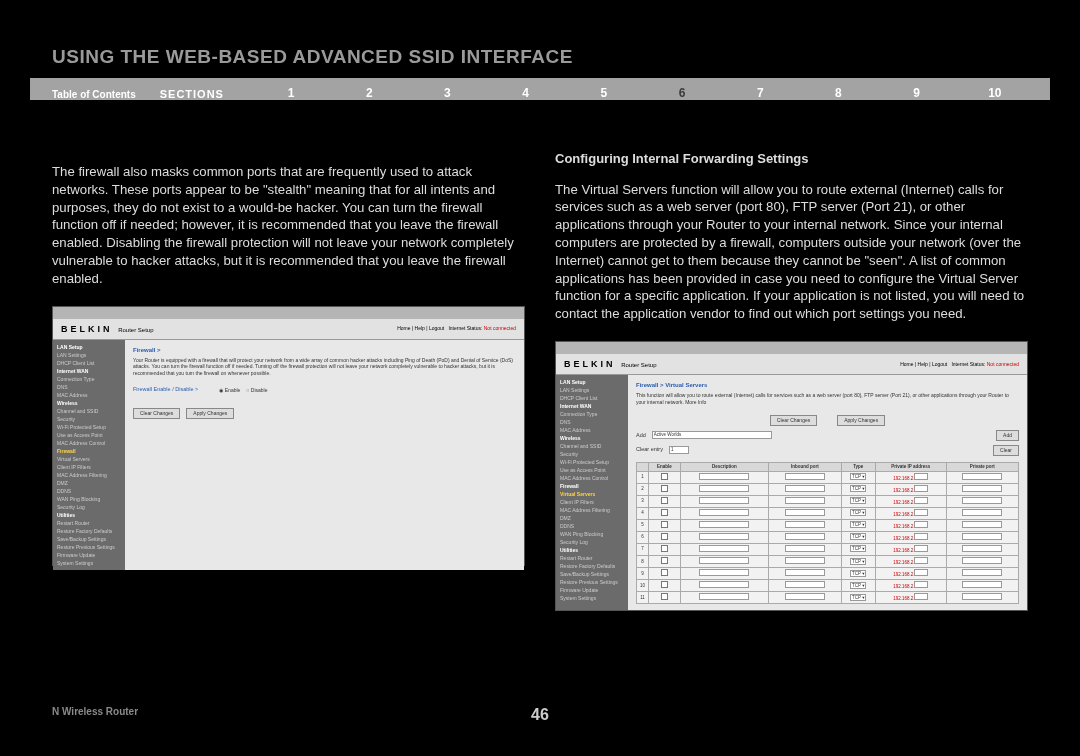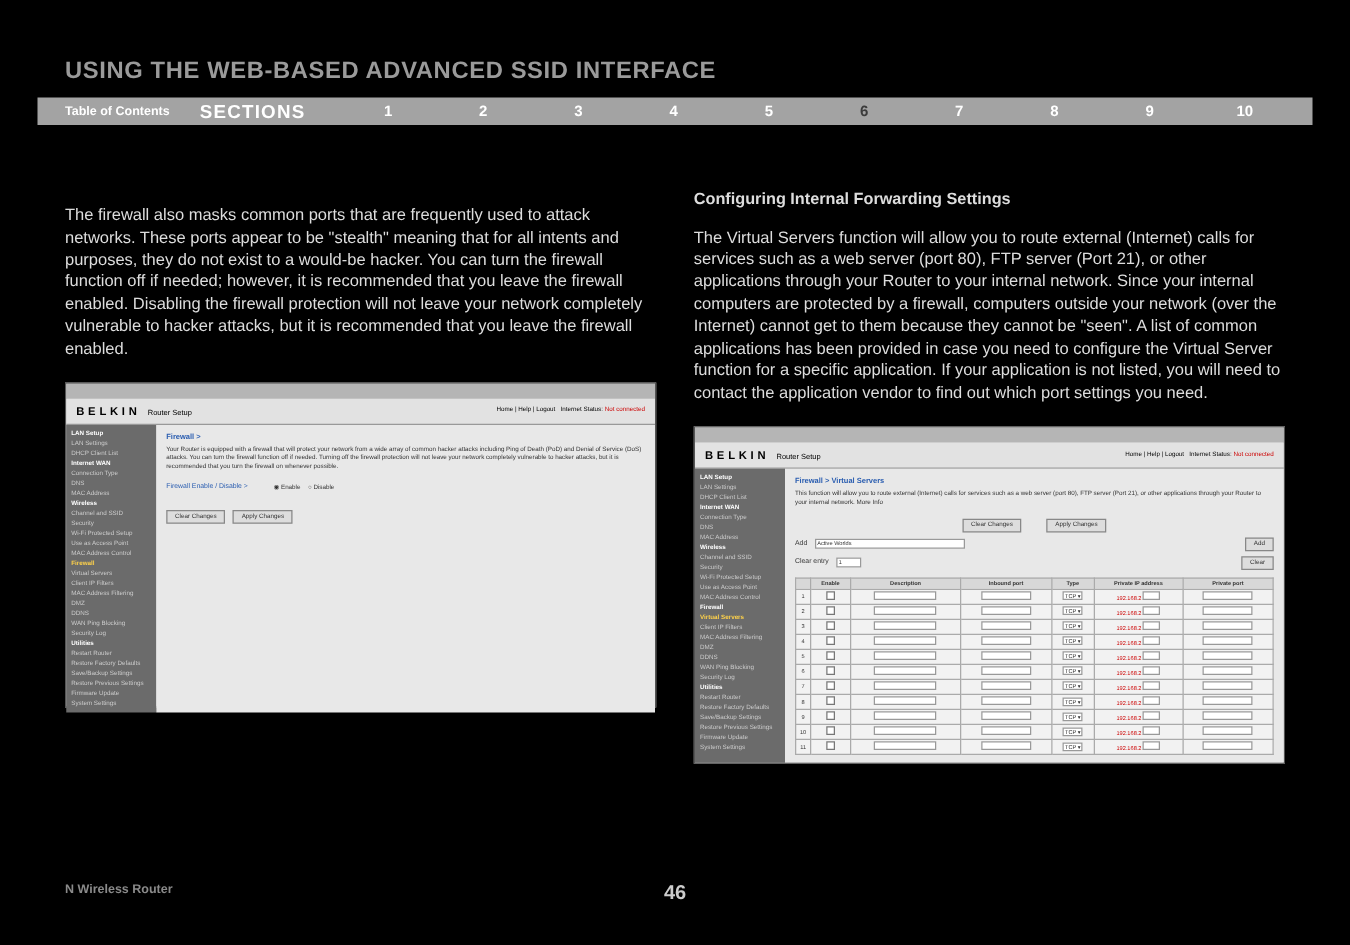--- a/index.html
+++ b/index.html
@@ -15,33 +15,33 @@
     color: #9a9a9a;
     font-size: 19px;
     font-weight: bold;
     letter-spacing: 0.5px;
     padding: 46px 0 10px 52px;
   }
   .nav-bar {
     background: #a3a3a3;
     height: 22px;
     display: flex;
-    align-items: center;
+    align-items: flex-end;
     padding: 0 16px 0 0;
     margin: 0 30px 0 30px;
   }
   .nav-toc {
     color: #fff;
     font-size: 10px;
     font-weight: bold;
     padding: 0 24px 0 22px;
   }
   .nav-sections {
     color: #fff;
-    font-size: 15px;
+    font-size: 11px;
     font-weight: bold;
     letter-spacing: 1px;
     padding-right: 28px;
   }
   .nav-num {
     color: #fff;
     font-size: 12px;
     font-weight: bold;
     flex: 1;
     text-align: center;

